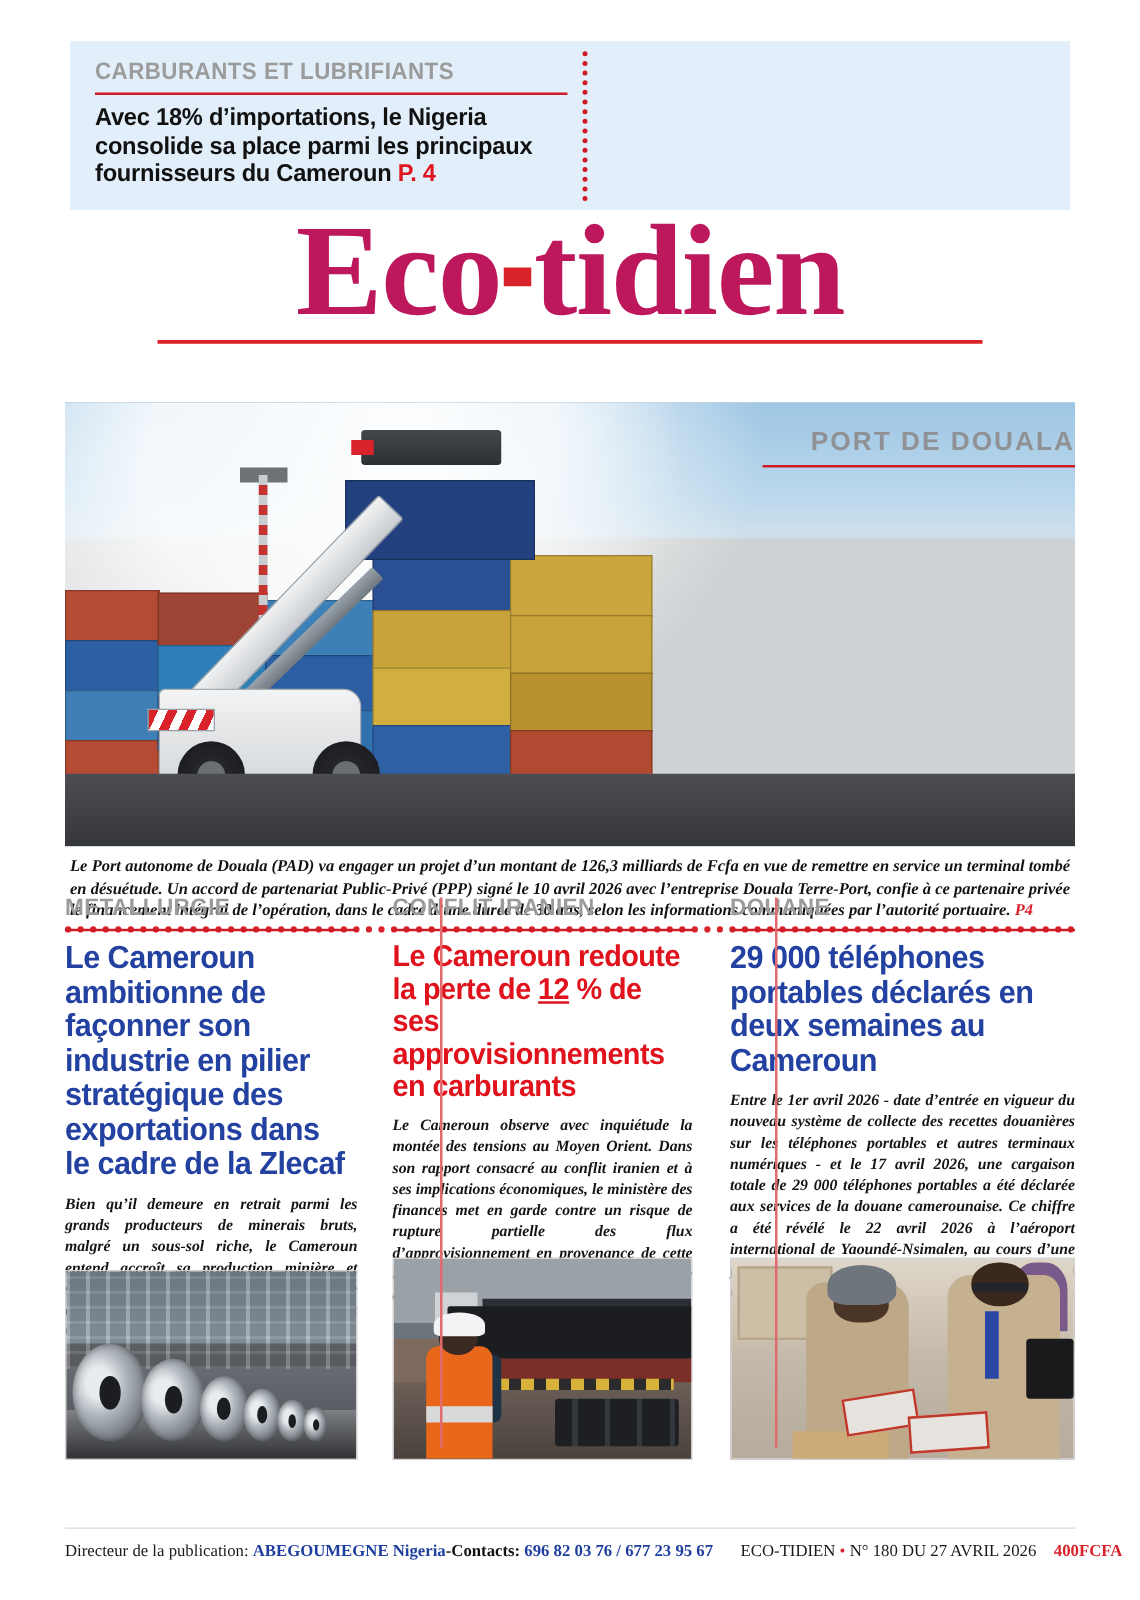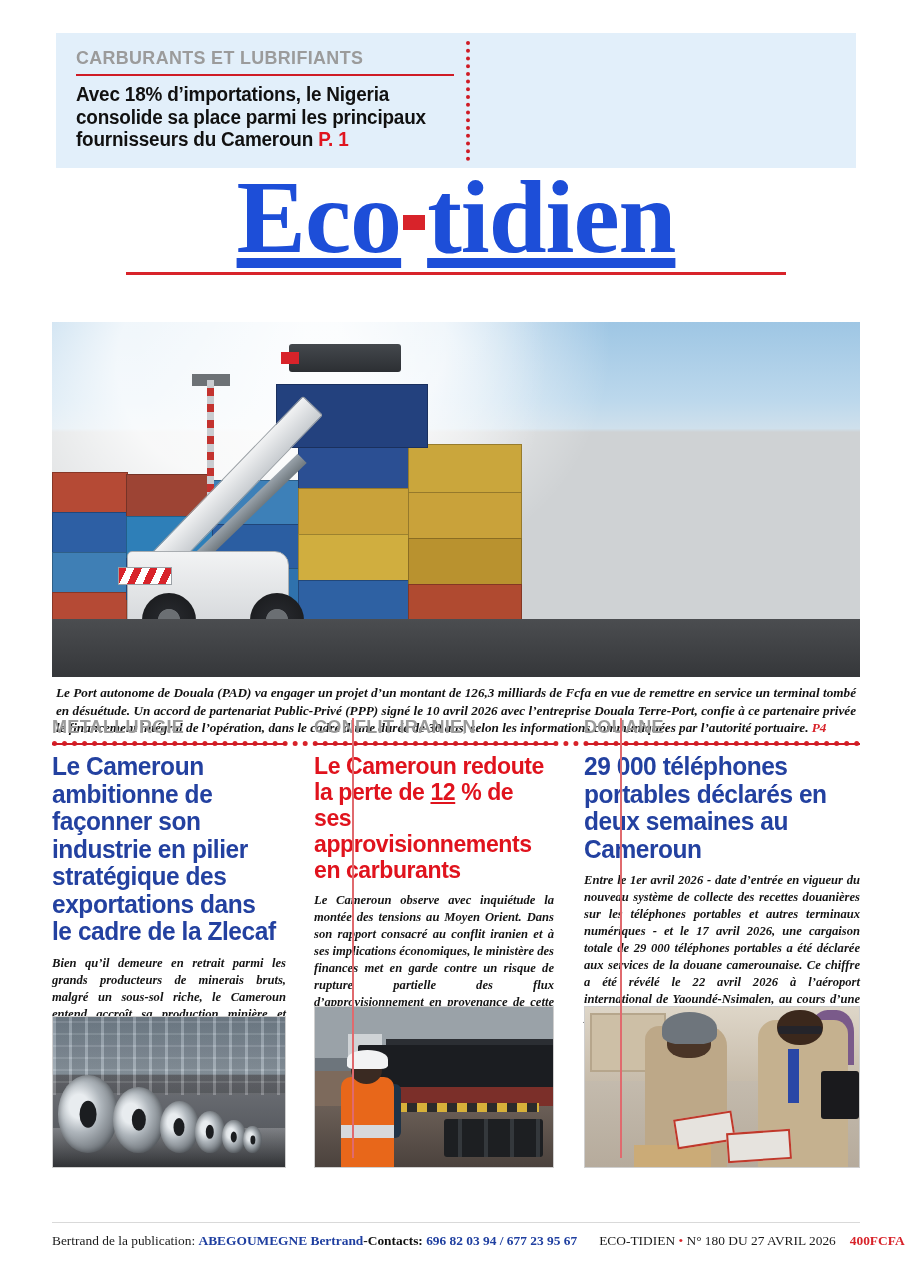--- a/index.html
+++ b/index.html
@@ -71,25 +71,24 @@
     position: absolute;
     left: 0; top: 166px;
     width: 912px;
     text-align: center;
   }
   .logo {
     font-family: "Liberation Serif", serif;
     font-weight: bold;
     font-size: 104px;
     line-height: 0.98;
-    color: #1d4ed8;
+    color: #be185d;
     letter-spacing: -1px;
     display: inline-block;
     position: relative;
-    text-decoration: underline;
   }
   .logo .hyph {
     color: #d8232a;
     display: inline-block;
     width: 26px;
     vertical-align: middle;
   }
   .logo .hyph i {
     display: block;
     width: 22px; height: 15px;
@@ -385,21 +384,21 @@
 </style>
 </head>
 <body>
 
 <div class="page">
 
   <div class="teaser-strip">
     <div class="teaser left">
       <div class="kicker">CARBURANTS ET LUBRIFIANTS</div>
       <div class="kicker-rule"></div>
-      <div class="teaser-head"><span>Avec 18% d’importations, le Nigeria consolide sa place parmi les principaux fournisseurs du Cameroun</span> <span class="pg-red">P. 1</span></div>
+      <div class="teaser-head"><span>Avec 18% d’importations, le Nigeria consolide sa place parmi les principaux fournisseurs du Cameroun</span> <span class="pg-red">P. 4</span></div>
     </div>
   </div>
   <div class="teaser-divider"></div>
 
   <div class="masthead">
     <div class="logo"><span>Eco</span><span class="hyph"><i></i></span><span>tidien</span></div>
     <div class="logo-rule"></div>
   </div>
 
   <div class="hero">
@@ -433,20 +432,24 @@
       <div class="crane-boom2"></div>
       <div class="spreader"></div>
       <div class="crane-cab"></div>
       <div class="crane-body"></div>
       <div class="stripes"></div>
       <div class="wheel w1"></div>
       <div class="wheel w2"></div>
       <div class="ground"></div>
     </div>
 
+  </div>
+  <div class="hero-kicker-wrap">
+    <div class="hero-kicker">PORT DE DOUALA</div>
+    <div class="hero-kicker-rule"></div>
   </div>
 
   <div class="hero-caption"><span>Le Port autonome de Douala (PAD) va engager un projet d’un montant de 126,3 milliards de Fcfa en vue de remettre en service un terminal tombé en désuétude. Un accord de partenariat Public-Privé (PPP) signé le 10 avril 2026 avec l’entreprise Douala Terre-Port, confie à ce partenaire privée le financement intégral de l’opération, dans le cadre d’une durée de 30 ans, selon les informations communiquées par l’autorité portuaire. </span><span class="pgm">P4</span></div>
 
   <div class="dot-rule"></div>
 
   <div class="cols">
 
     <div class="col c1">
       <div class="col-kicker">METALLURGIE</div>
@@ -514,16 +517,16 @@
         </div>
       </div>
     </div>
 
     <div class="col-sep s1"></div>
     <div class="col-sep s2"></div>
   </div>
 
   <div class="footer-rule"></div>
   <div class="footer">
-    <span>Bertrand de la publication: </span><span class="f-blue">ABEGOUMEGNE Bertrand</span><span class="f-black-b">-Contacts: </span><span class="f-blue">696 82 03 94 / 677 23 95 67</span><span class="f-gap"></span><span>ECO-TIDIEN</span> <span class="f-bullet">•</span> <span>N° 180 DU 27 AVRIL 2026</span><span class="f-gap" style="width:14px"></span><span class="f-red">400FCFA</span>
+    <span>Directeur de la publication: </span><span class="f-blue">ABEGOUMEGNE Nigeria</span><span class="f-black-b">-Contacts: </span><span class="f-blue">696 82 03 76 / 677 23 95 67</span><span class="f-gap"></span><span>ECO-TIDIEN</span> <span class="f-bullet">•</span> <span>N° 180 DU 27 AVRIL 2026</span><span class="f-gap" style="width:14px"></span><span class="f-red">400FCFA</span>
   </div>
 
 </div>
 
 </body></html>

